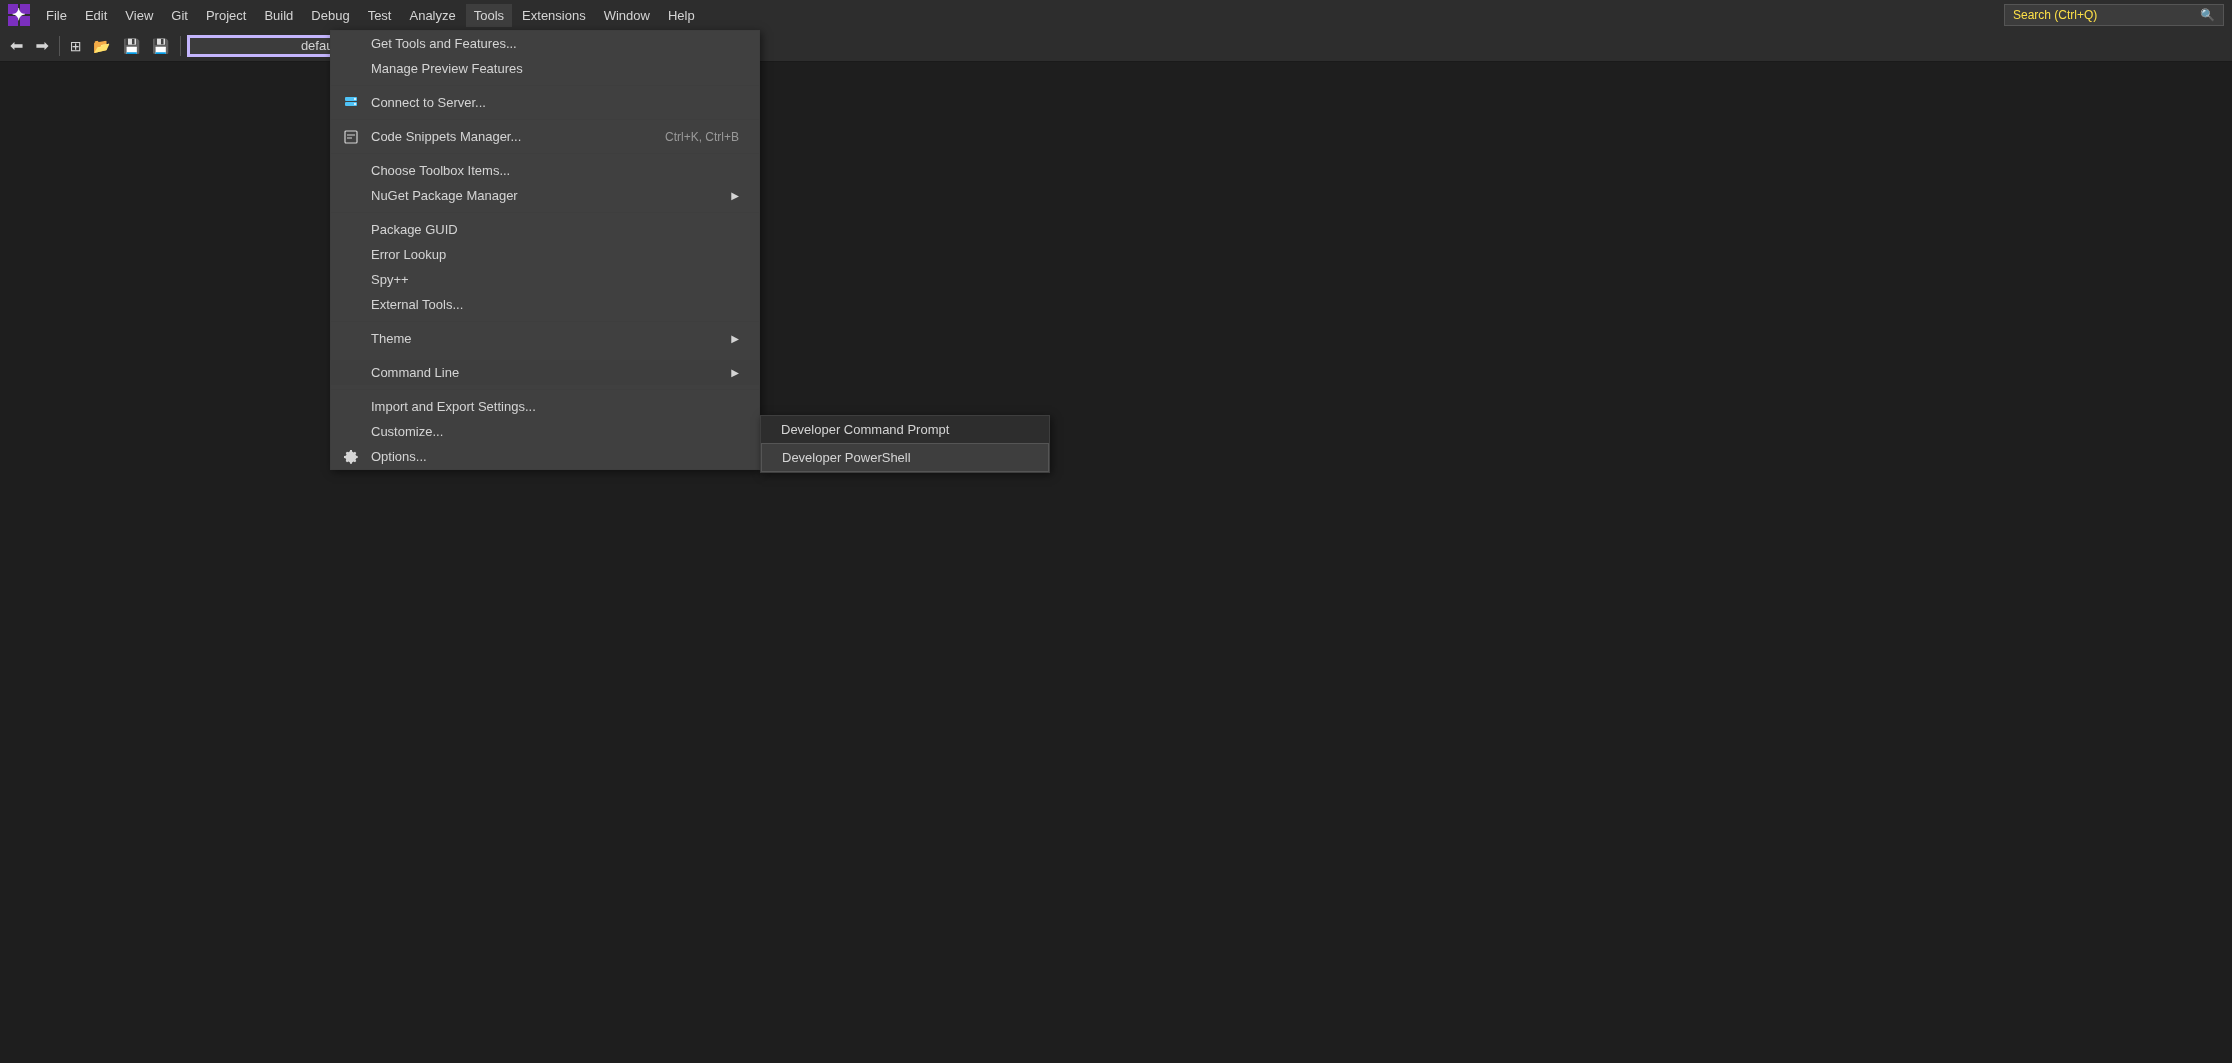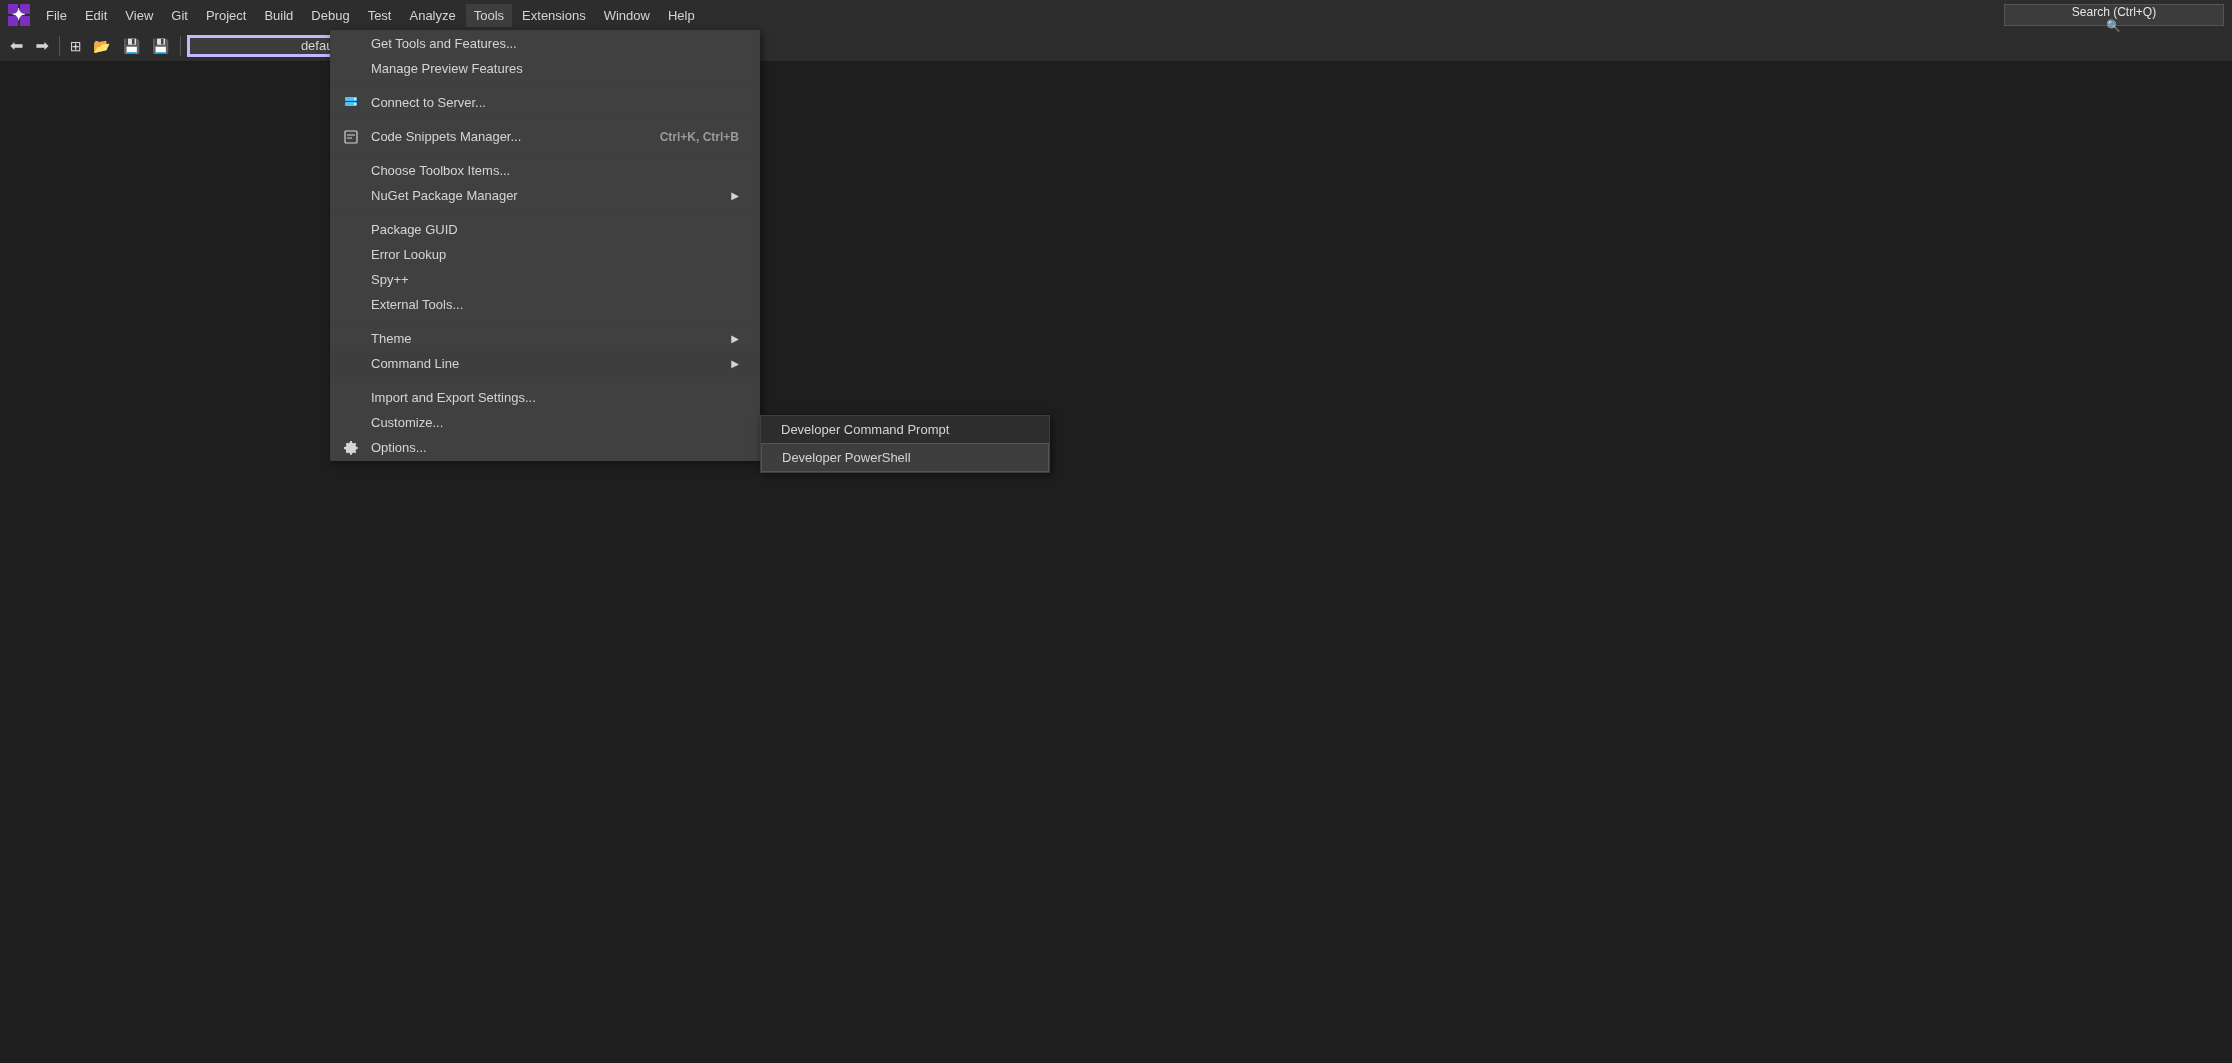--- a/index.html
+++ b/index.html
@@ -45,23 +45,22 @@
     }
 
     .search-box {
       display: flex;
       align-items: center;
       background-color: #3c3c3c;
       border: 1px solid #555;
       height: 22px;
       padding: 0 8px;
       width: 220px;
-      color: #e5e5e5;
+      color: #fde047;
       font-size: 12px;
-      flex-direction: column;
     }
 
     
     .toolbar {
       display: flex;
       align-items: center;
       background-color: #2d2d2d;
       height: 32px;
       padding: 0 6px;
       gap: 4px;
@@ -152,21 +151,20 @@
       display: flex;
       align-items: center;
       justify-content: center;
       color: #4fc3f7;
     }
 
     .dropdown-item .shortcut {
       margin-left: auto;
       color: #999;
       font-size: 12px;
-      font-weight: bold;
     }
 
     .dropdown-item .arrow {
       margin-left: auto;
       color: #d4d4d4;
       font-size: 10px;
     }
 
     .dropdown-separator {
       height: 1px;
@@ -333,21 +331,21 @@
     <span>External Tools...</span>
   </div>
 
   <div class="dropdown-separator"></div>
 
   <div class="dropdown-item">
     <span>Theme</span>
     <span class="arrow" style="margin-left:auto;">▶</span>
   </div>
 
-  <div class="dropdown-item active-hover" style="background-color:#3e3e3e;">
+  <div class="dropdown-item active-hover" style="background-color:#3e3e3e;margin-top:9px;">
     <span>Command Line</span>
     <span class="arrow" style="margin-left:auto;">▶</span>
   </div>
 
   <div class="dropdown-separator"></div>
 
   <div class="dropdown-item">
     <span>Import and Export Settings...</span>
   </div>
 

